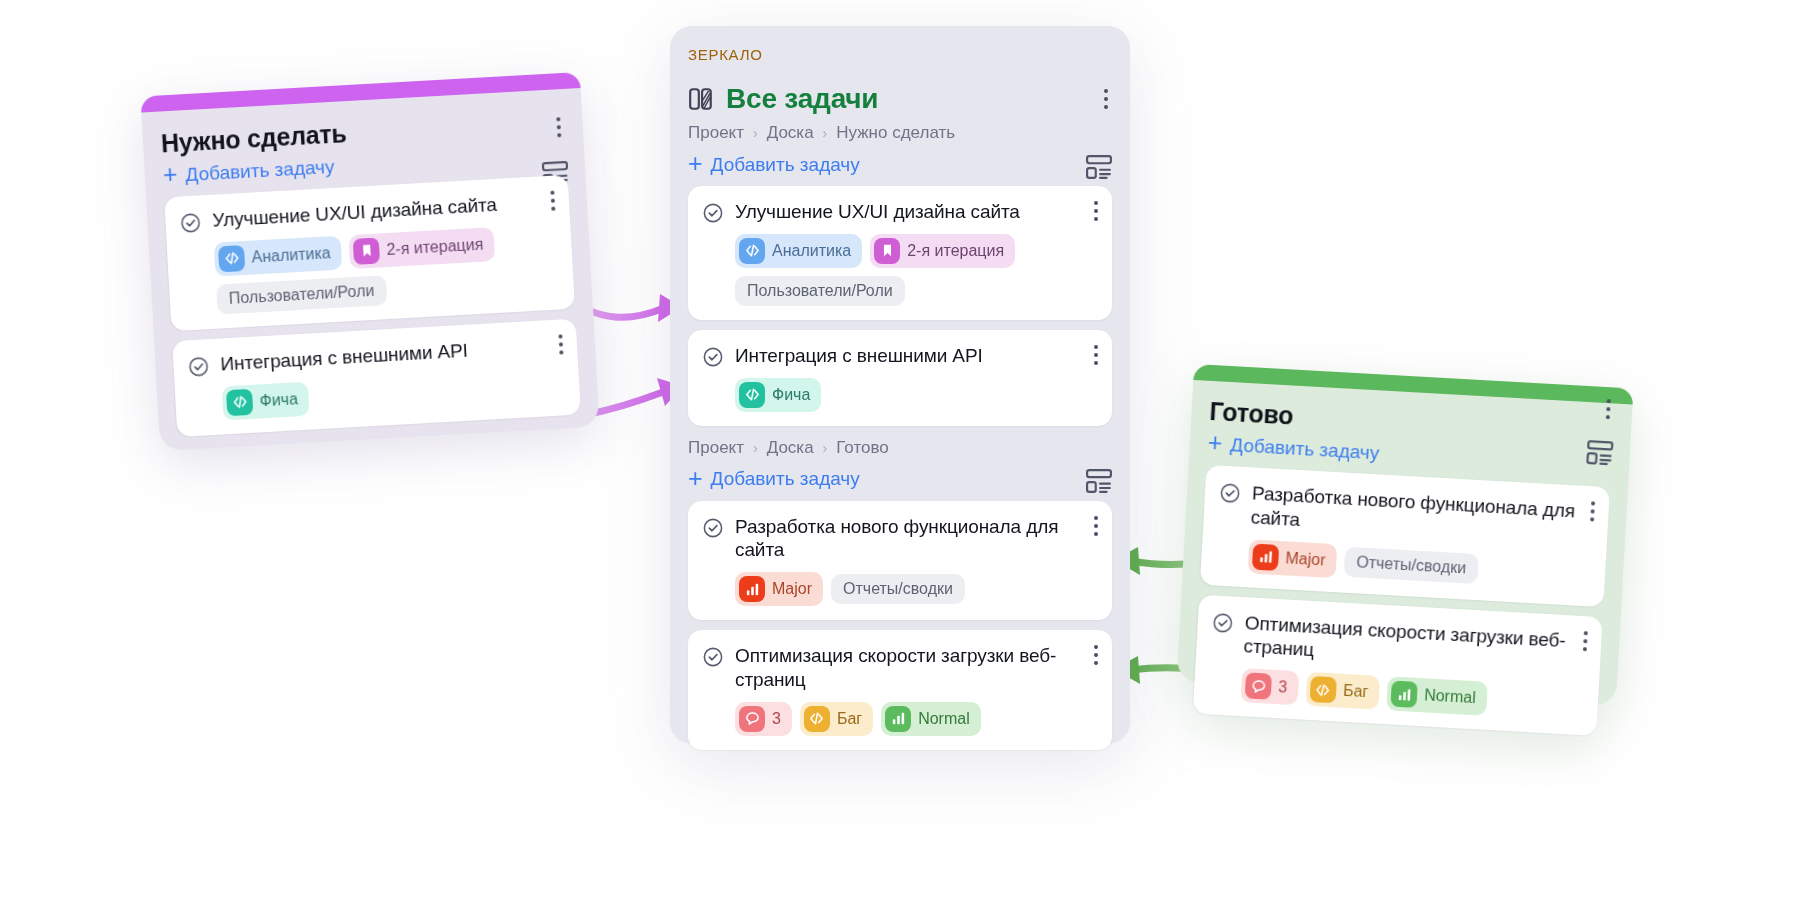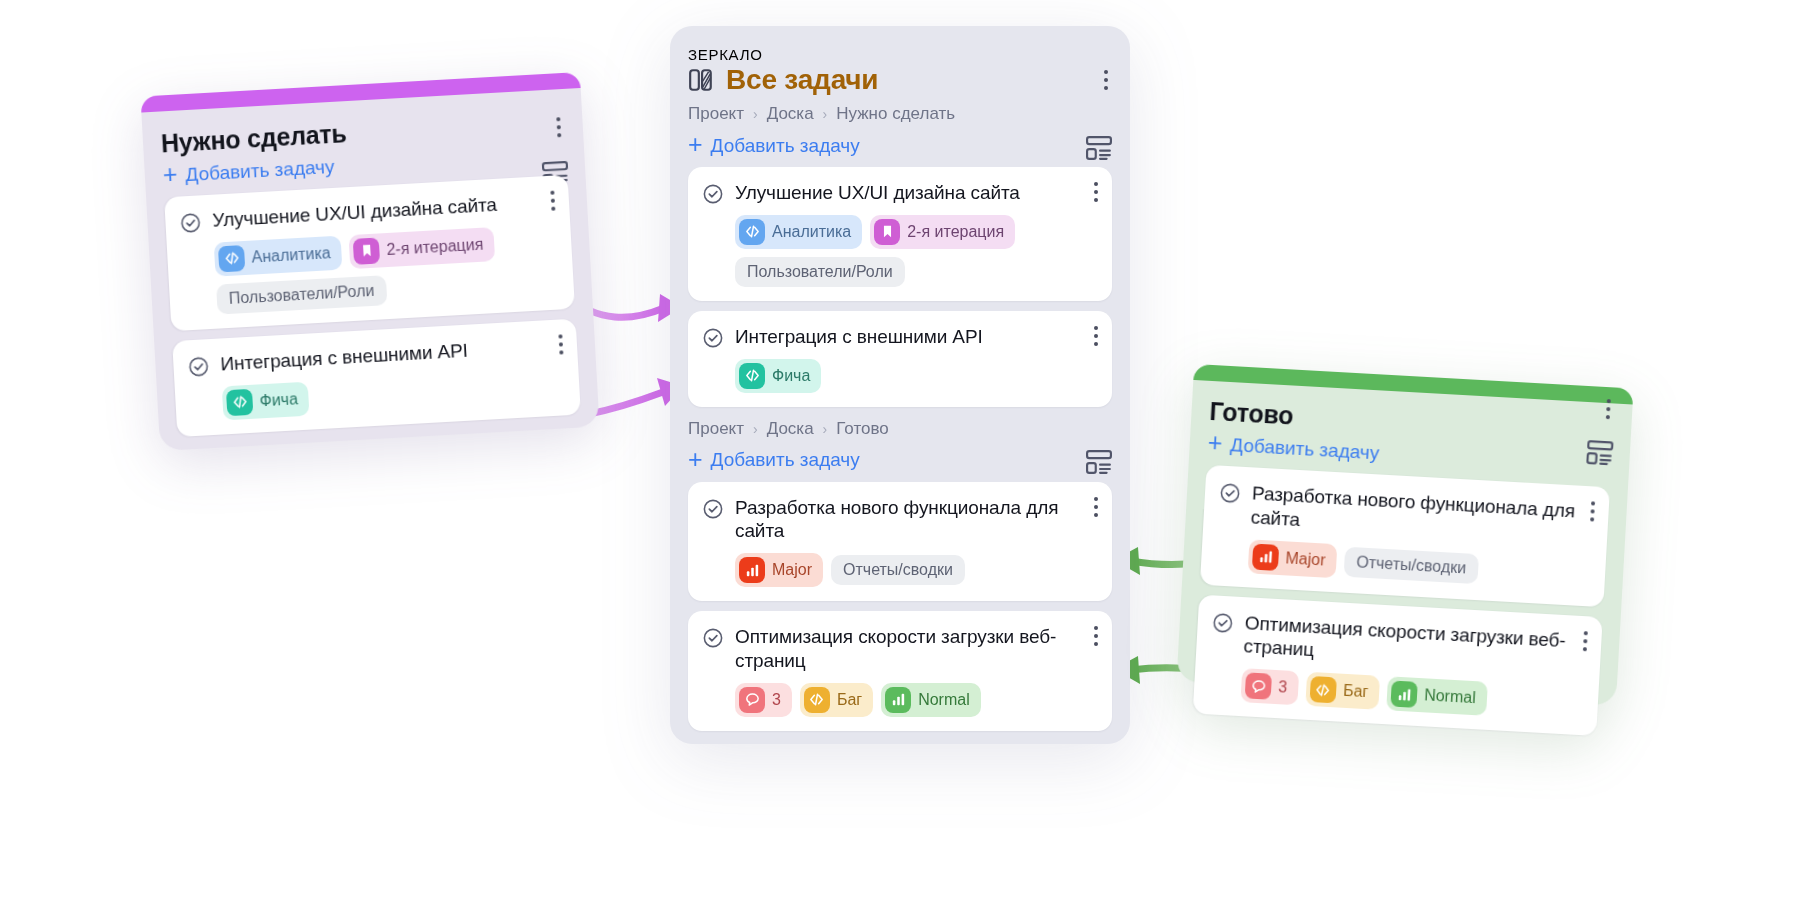--- a/index.html
+++ b/index.html
@@ -59,30 +59,30 @@
     background: #dcebdc;
     border-radius: 0 0 22px 22px;
     height: 302px;
     padding: 16px 18px 0 18px;
     position: relative;
   }
 
   
   .eyebrow {
     font-size: 15px; letter-spacing: .7px;
-    color: #000000; font-weight: 400;
+    color: #a16207; font-weight: 400;
     text-transform: uppercase;
-    margin-bottom: 1px;
+    margin-bottom: 20px;
   }
   .mirror-title-row {
     display: flex; align-items: center; gap: 12px;
     margin-bottom: 8px;
   }
   .mirror-title {
-    font-size: 28px; font-weight: 700; color: #a16207;
+    font-size: 28px; font-weight: 700; color: #15803d;
     letter-spacing: -.2px;
   }
   .col-title {
     font-size: 25px; font-weight: 700; color: #12141c;
     letter-spacing: -.2px;
   }
 
   .breadcrumb {
     display: flex; align-items: center; gap: 9px;
     font-size: 17px; color: #6f7488; margin-bottom: 4px;

